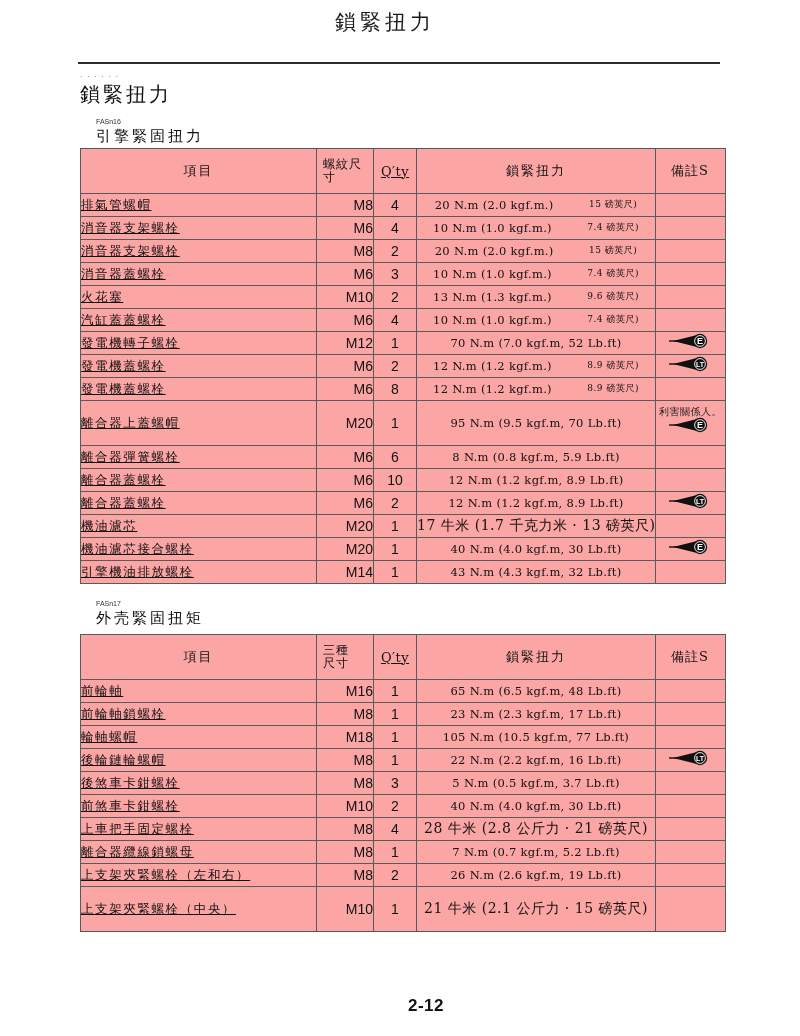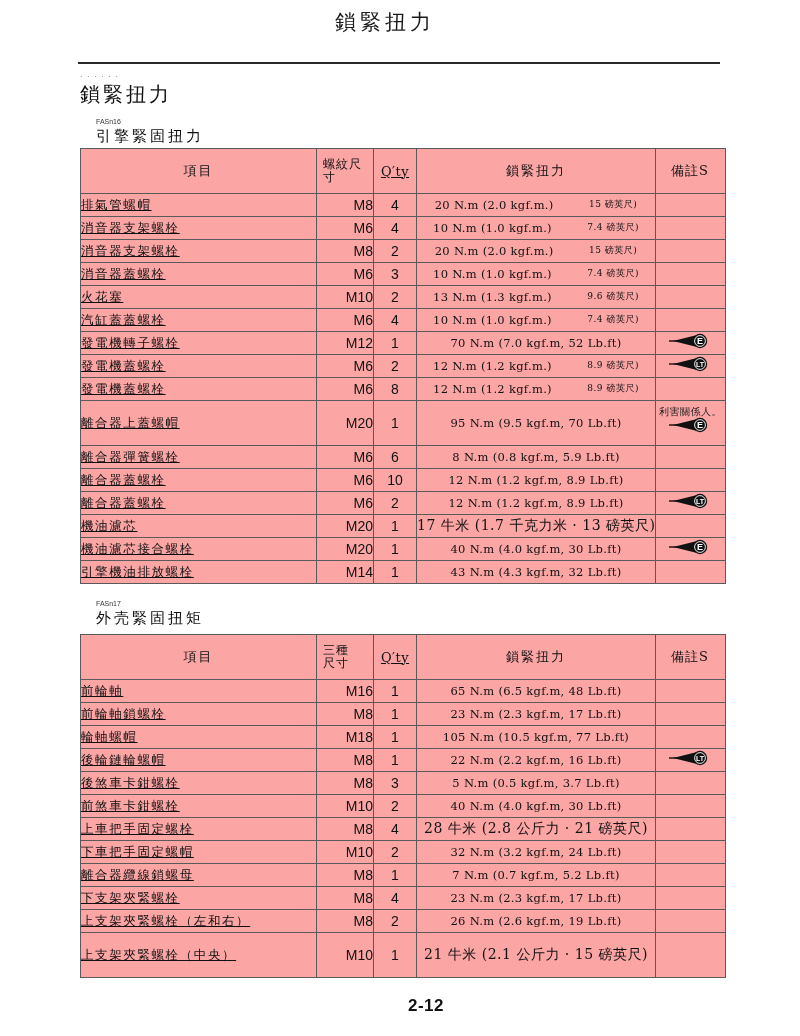--- a/index.html
+++ b/index.html
@@ -472,38 +472,24 @@
           <td class="remark"></td>
         </tr>
         <tr class="r-std">
           <td class="item">上車把手固定螺栓</td>
           <td class="size">M8</td>
           <td class="qty">4</td>
           <td class="torque"><span class="cn">28 牛米 (2.8 公斤力 · 21 磅英尺)</span></td>
           <td class="remark"></td>
         </tr>
         <tr class="r-std">
-          <td class="item">下車把手固定螺帽</td>
-          <td class="size">M10</td>
-          <td class="qty">2</td>
-          <td class="torque"><span>32 N.m (3.2 kgf.m, 24 Lb.ft)</span></td>
-          <td class="remark"></td>
-        </tr>
-        <tr class="r-std">
           <td class="item">離合器纜線鎖螺母</td>
           <td class="size">M8</td>
           <td class="qty">1</td>
           <td class="torque"><span>7 N.m (0.7 kgf.m, 5.2 Lb.ft)</span></td>
-          <td class="remark"></td>
-        </tr>
-        <tr class="r-std">
-          <td class="item">下支架夾緊螺栓</td>
-          <td class="size">M8</td>
-          <td class="qty">4</td>
-          <td class="torque"><span>23 N.m (2.3 kgf.m, 17 Lb.ft)</span></td>
           <td class="remark"></td>
         </tr>
         <tr class="r-std">
           <td class="item">上支架夾緊螺栓（左和右）</td>
           <td class="size">M8</td>
           <td class="qty">2</td>
           <td class="torque"><span>26 N.m (2.6 kgf.m, 19 Lb.ft)</span></td>
           <td class="remark"></td>
         </tr>
         <tr class="r-tall">

